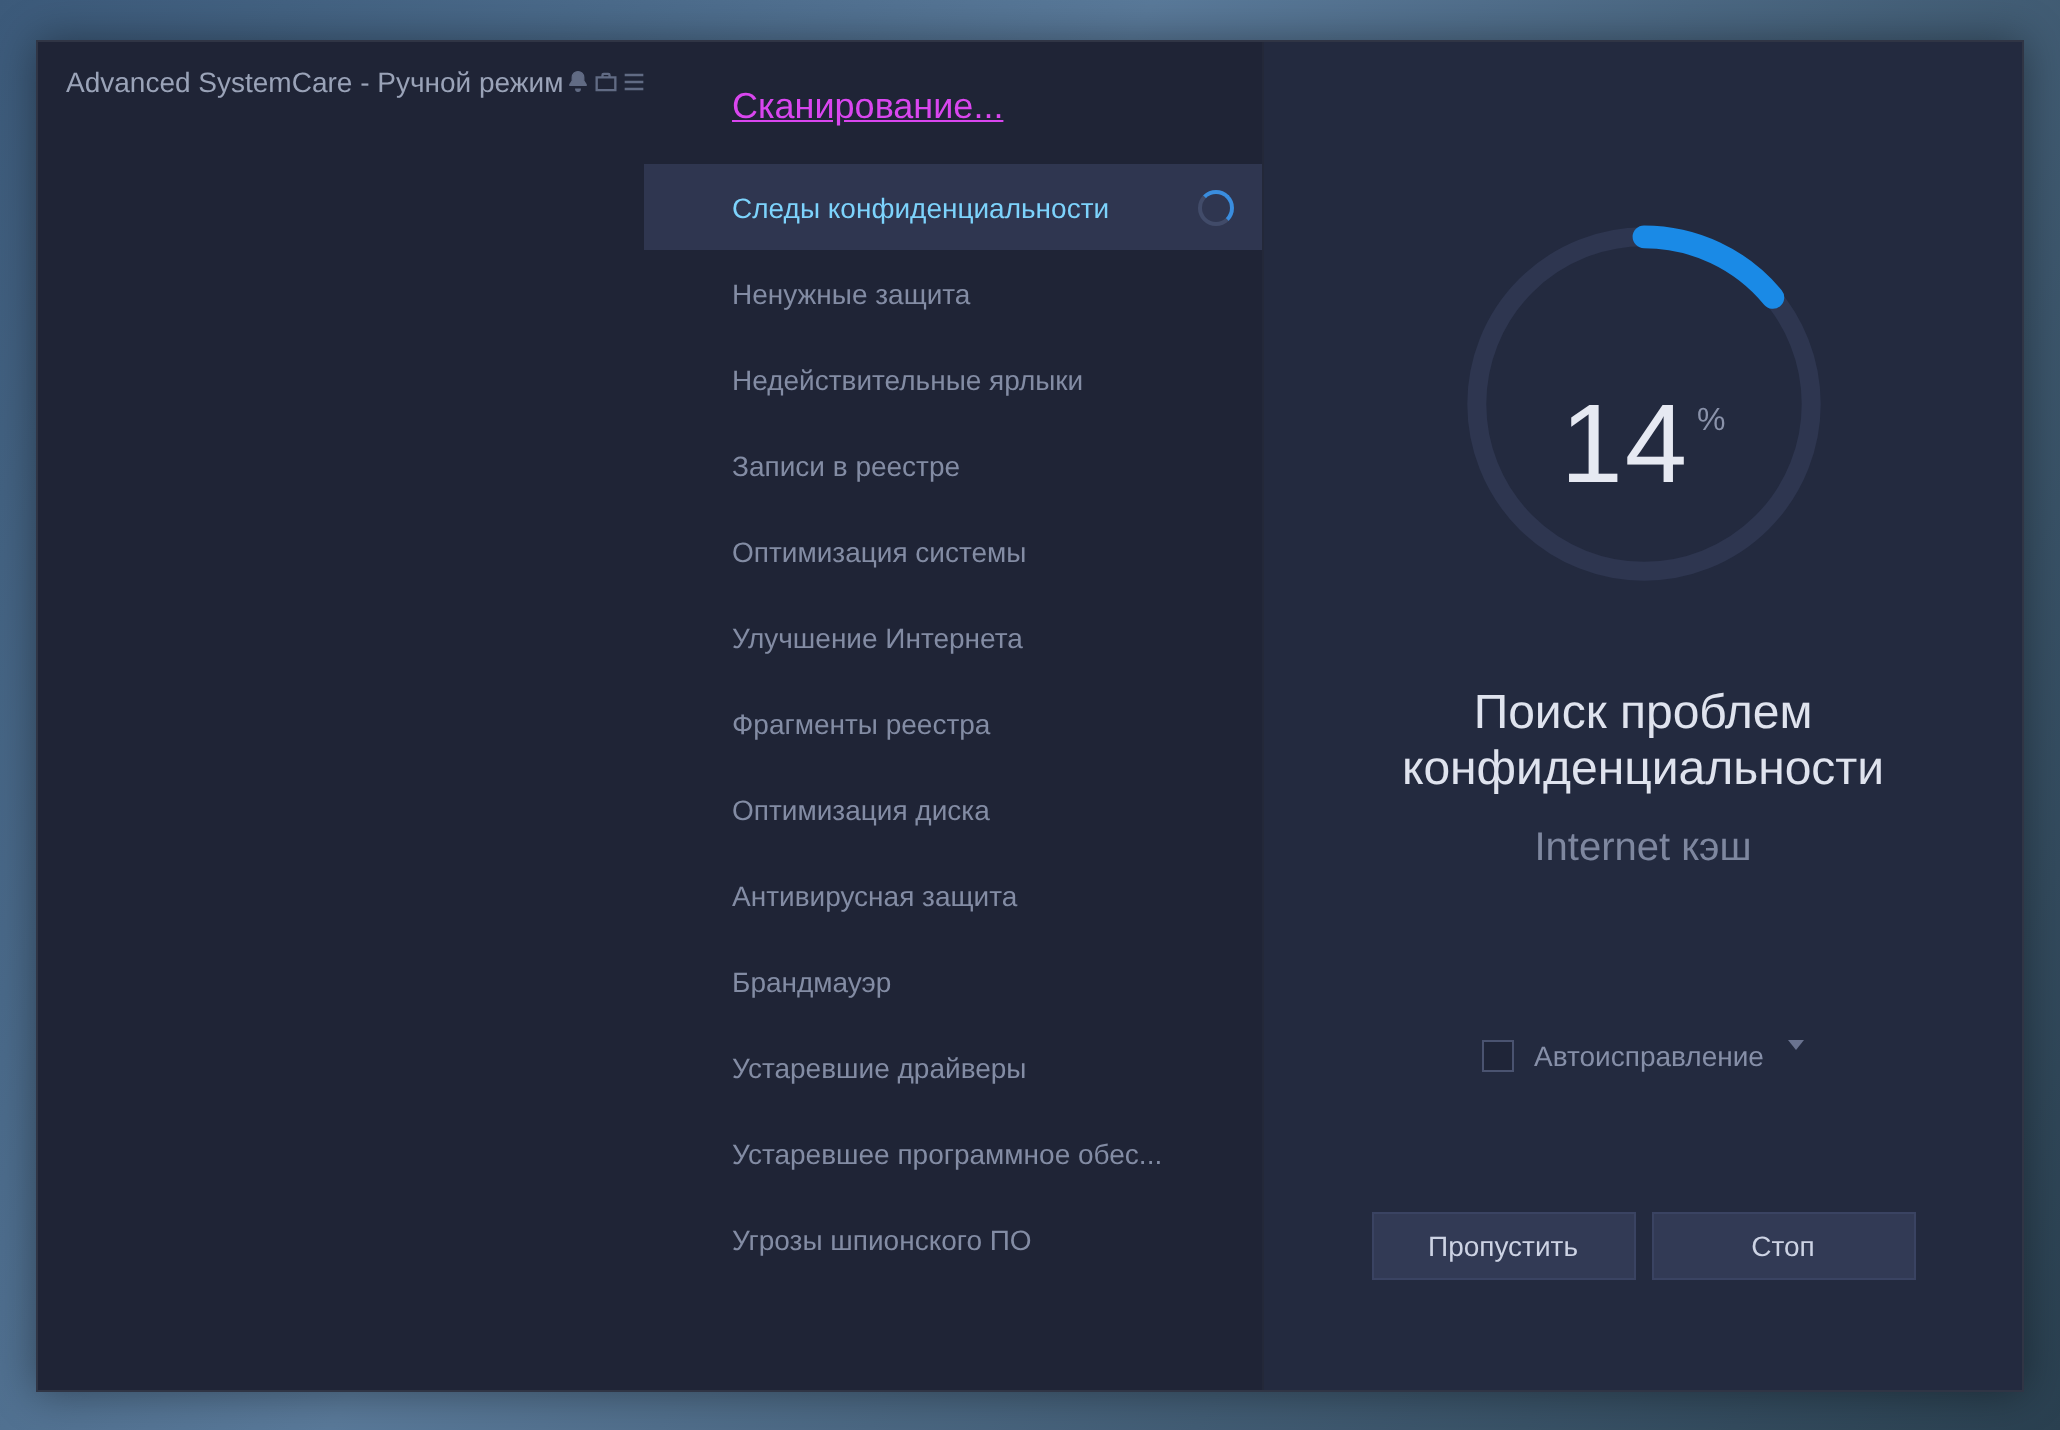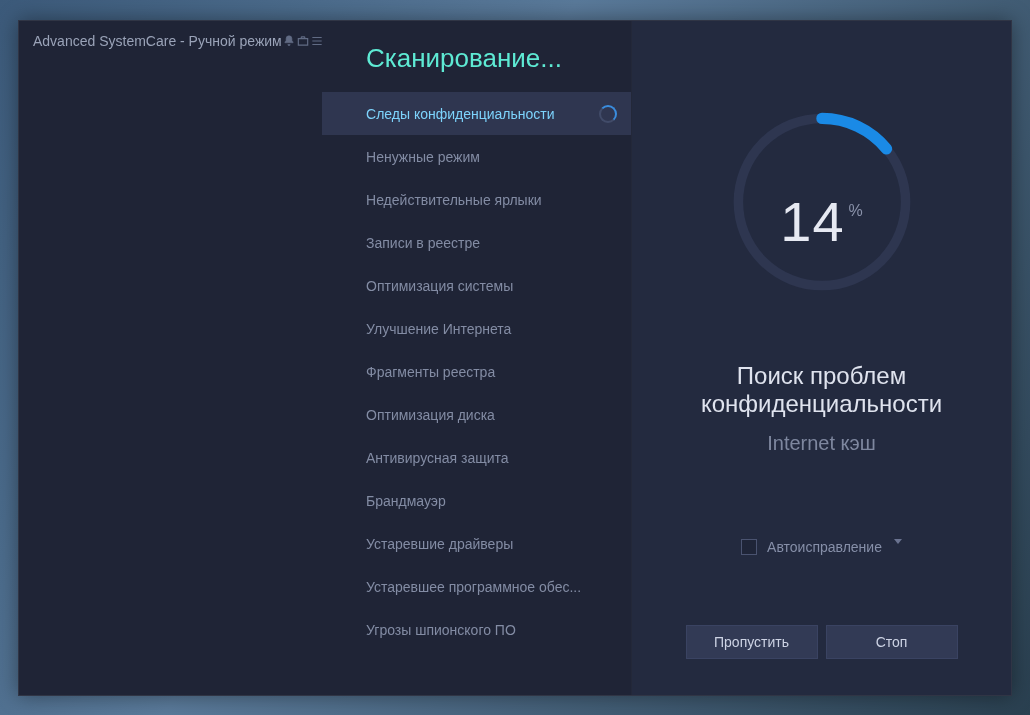--- a/index.html
+++ b/index.html
@@ -36,24 +36,25 @@
   .body { flex: 1; display: flex; min-height: 0; }
   
   .sidebar {
     width: 310px; flex: 0 0 310px;
     background: #1f2436;
     border-right: 1px solid rgba(255,255,255,0.02);
     display: flex; flex-direction: column;
     padding-bottom: 4px;
   }
   .sidebar-title {
-    color: #5eead4;
-    font-size: 26px;
+    color: #d946ef;
+    font-size: 18px;
     font-weight: normal;
     padding: 22px 16px 18px 44px;
+    text-decoration: underline;
   }
   .sidebar-list { flex: 1; overflow: hidden; }
   .sidebar-item {
     height: 43px;
     display: flex; align-items: center;
     padding: 0 14px 0 44px;
     color: #838ca4;
     font-size: 14px;
     cursor: pointer;
     position: relative;
@@ -90,21 +91,21 @@
   .progress-arc { fill: none; stroke: #1a8ae6; stroke-width: 6; stroke-linecap: round; }
   .progress-label {
     position: absolute; inset: 0;
     display: flex; align-items: center; justify-content: center;
     color: #e6e9f2;
   }
   .progress-num { font-size: 56px; font-weight: 300; letter-spacing: 1px; margin-top: 39px; }
   .progress-pct { font-size: 16px; color: #8a92aa; margin-left: 4px; margin-top: 18px; }
   .status-title {
     font-size: 24px; color: #dfe3ee; font-weight: normal;
-    margin-bottom: 14px; text-align: center; margin-top: 19px;
+    margin-bottom: 14px; text-align: center;
   }
   .status-sub {
     font-size: 20px; color: #7e879f; margin-bottom: 54px;
   }
   .autofix {
     display: flex; align-items: flex-start; gap: 10px;
     color: #868fa8; font-size: 14px;
     margin-bottom: 70px;
     cursor: pointer;
     margin-top: 30px;
@@ -175,21 +176,21 @@
   <div class="body">
 
     <div class="sidebar">
       <div class="sidebar-title">Сканирование...</div>
       <div class="sidebar-list" id="sidebar-list">
           <div class="sidebar-item active">
             <span class="label">Следы конфиденциальности</span>
             <span class="spinner"></span>
           </div>
           <div class="sidebar-item">
-            <span class="label">Ненужные режим</span>
+            <span class="label">Ненужные защита</span>
           </div>
           <div class="sidebar-item">
             <span class="label">Недействительные ярлыки</span>
           </div>
           <div class="sidebar-item">
             <span class="label">Записи в реестре</span>
           </div>
           <div class="sidebar-item">
             <span class="label">Оптимизация системы</span>
           </div>

